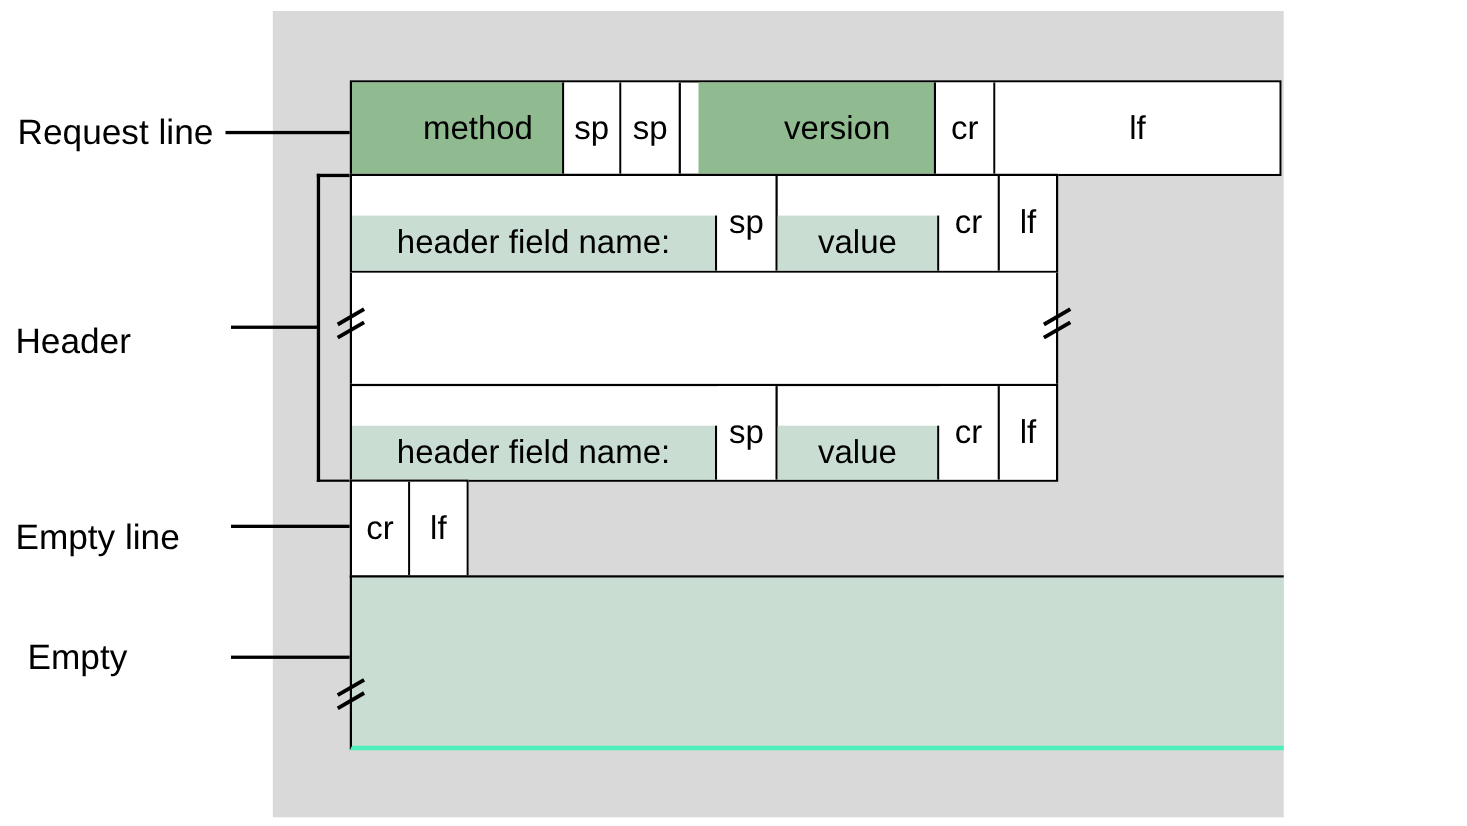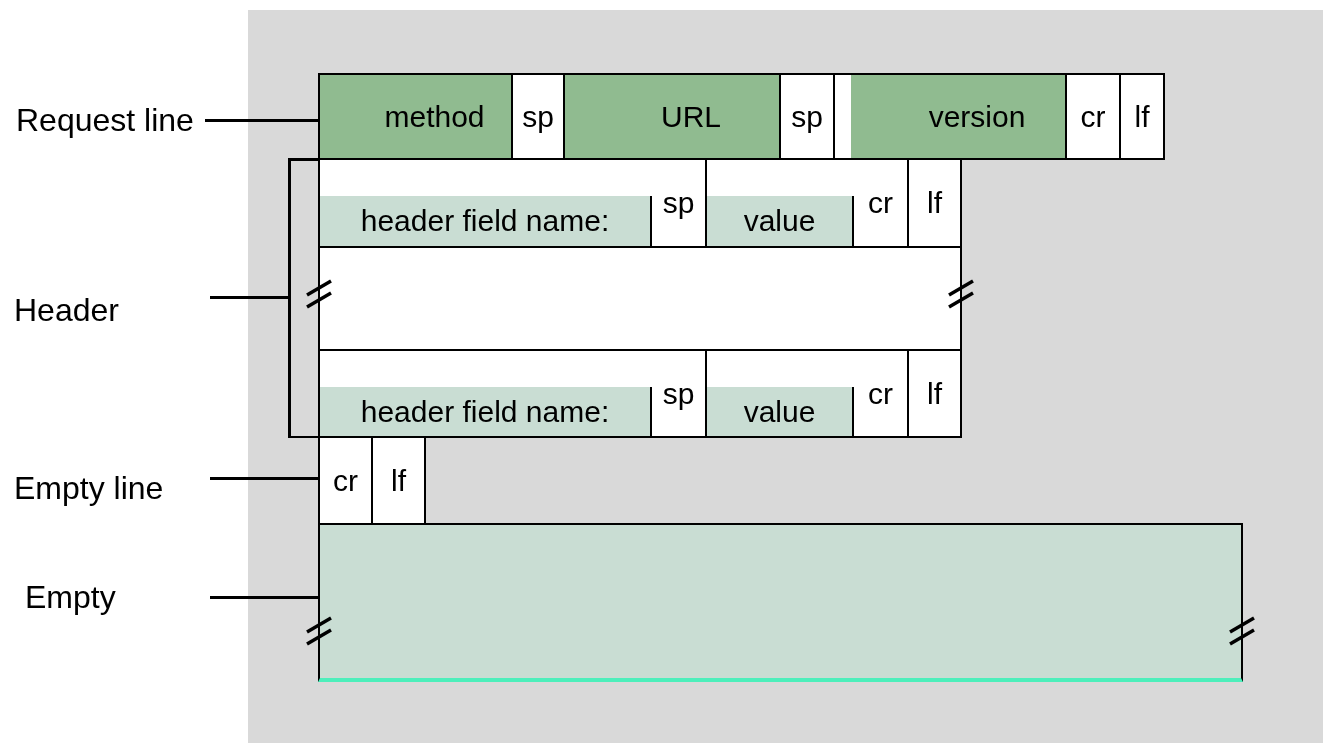--- a/index.html
+++ b/index.html
@@ -6,21 +6,21 @@
     --panel-gray:#d9d9d9;
     --dark-green:#90bb90;
     --light-green:#c9ddd3;
     --white:#ffffff;
     --border:#000000;
     --body-bottom-line:#4defbb;
   }
   *{margin:0;padding:0;box-sizing:border-box;}
   html,body{background:#ffffff;}
   body{font-family:"Liberation Sans","DejaVu Sans",sans-serif;color:#000;}
-  .canvas{position:relative;width:1334px;height:751px;background:#fff;overflow:hidden;}
+  .canvas{position:relative;width:1167px;height:751px;background:#fff;overflow:hidden;}
   .gray-panel{position:absolute;left:248px;top:10px;width:1075px;height:733px;background:var(--panel-gray);}
 
   
   .side-label{position:absolute;font-size:32px;line-height:38px;white-space:nowrap;}
   
   .hline{position:absolute;height:2.5px;background:var(--border);}
   .vline{position:absolute;width:2.5px;background:var(--border);}
 
   
   .row{position:absolute;display:flex;border:2.5px solid var(--border);background:#fff;}
@@ -69,21 +69,20 @@
   <div class="hline" style="left:210px;top:477px;width:108px;"></div>
   <div class="hline" style="left:210px;top:596px;width:108px;"></div>
 
   <div class="vline" style="left:288px;top:158px;height:280px;"></div>
   <div class="hline" style="left:288px;top:158px;width:30px;"></div>
   <div class="hline" style="left:288px;top:435.5px;width:30px;"></div>
 
   <div class="row row-request">
     <div class="cell c0 fill-dark">method</div>
     <div class="cell c1 fill-white">sp</div>
-    <div class="cell c2 fill-dark">URL</div>
     <div class="cell c3 fill-white">sp</div>
     <div class="cell c4 fill-dark">version</div>
     <div class="cell c5 fill-white">cr</div>
     <div class="cell c6 fill-white">lf</div>
   </div>
 
   <div class="row row-header row-header1">
     <div class="cell c0 fill-light">header field name:</div>
     <div class="cell c1 fill-white">sp</div>
     <div class="cell c2 fill-light">value</div>

